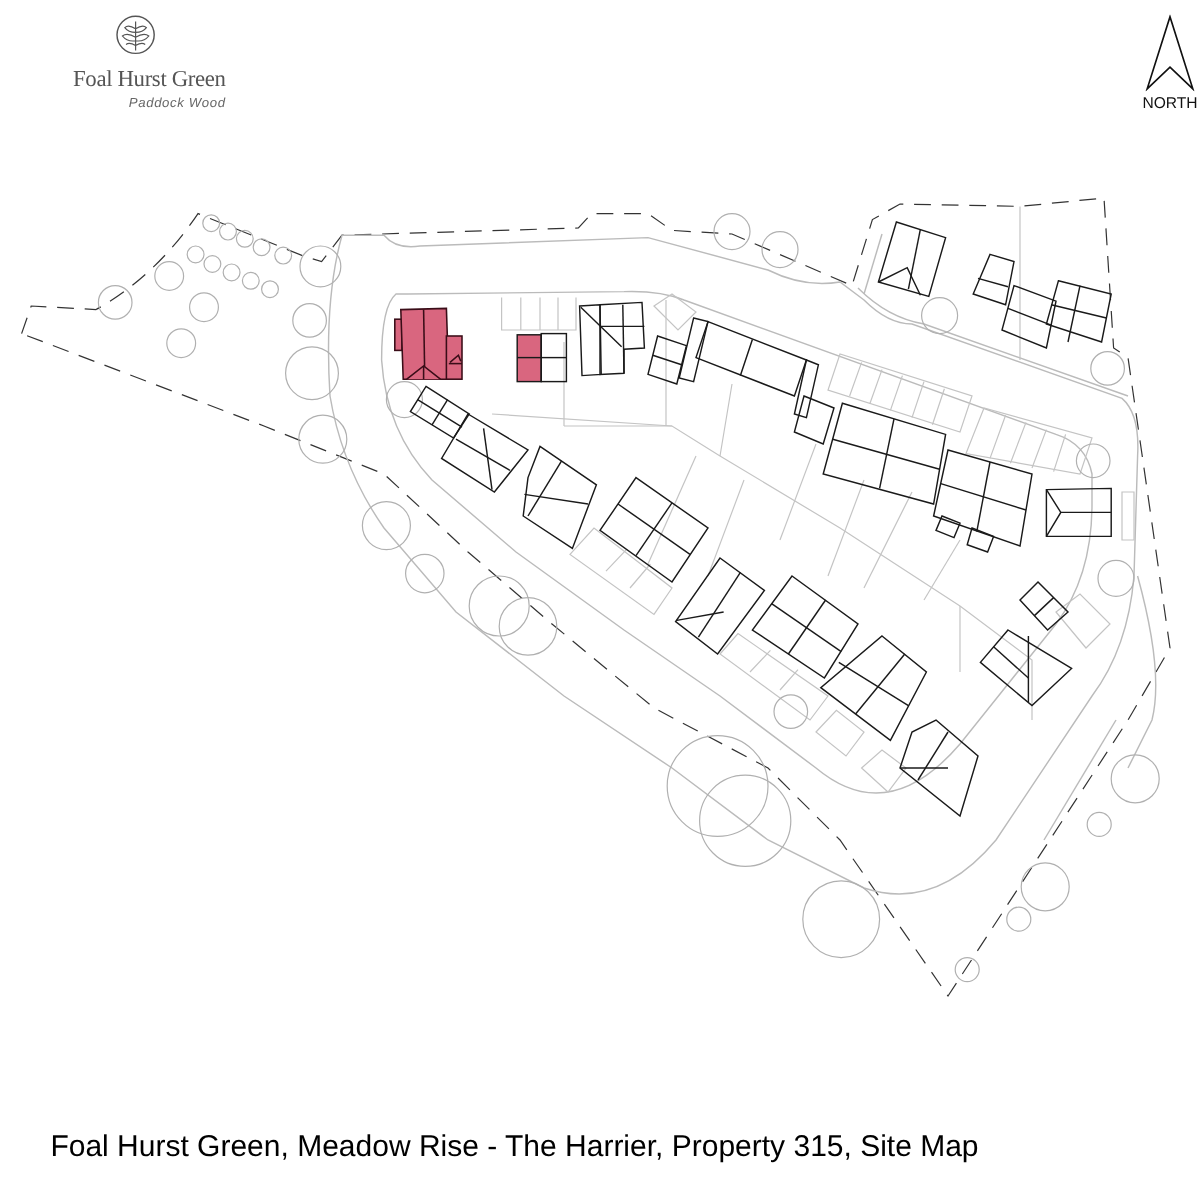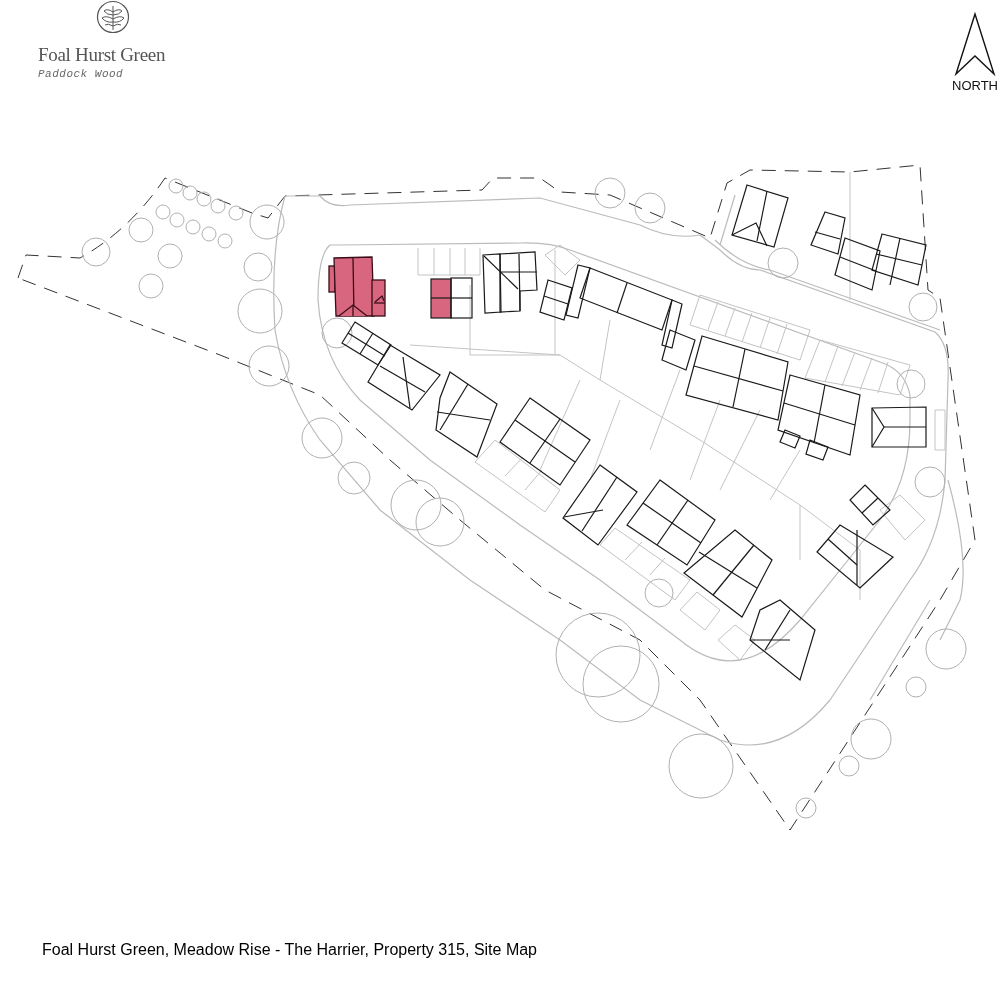--- a/index.html
+++ b/index.html
@@ -1,25 +1,25 @@
 <!DOCTYPE html>
 <html><head>
   <meta charset="utf-8">
   <style>
     html, body { margin: 0; padding: 0; background: #ffffff; }
     body { width: 1000px; height: 1000px; position: relative; overflow: hidden; font-family: "Liberation Sans", sans-serif; }
-    .logo { position: absolute; left: 38px; top: 0; width: 150px; text-align: left; }
+    .logo { position: absolute; left: 38px; top: 12px; width: 150px; text-align: right; }
     .logo-mark { display: block; margin: 0 auto; width: 34px; height: 34px; }
     .logo-name { display: block; margin-top: 10px; font-family: "Liberation Serif", serif; font-size: 19px; color: #555555; letter-spacing: -0.3px; }
-    .logo-sub { display: block; margin-top: 2px; font-family: Liberation Mono, monospace; font-style: italic; font-size: 11px; color: #666666; letter-spacing: 0.5px; }
+    .logo-sub { display: block; margin-top: 2px; font-family: Liberation Sans, sans-serif; font-style: italic; font-size: 11px; color: #666666; letter-spacing: 0.5px; }
     .north { position: absolute; left: 910px; top: 12px; width: 62px; text-align: center; margin-left: 34px; }
     .north svg { display: block; margin: 0 auto; }
     .north-label { display: block; font-family: "Liberation Sans", sans-serif; font-size: 13px; color: #111111; margin-top: 2px; }
     .map { position: absolute; left: 0; top: 0; width: 1000px; height: 1000px; }
-    .caption { position: absolute; left: 42px; top: 941px; font-family: "Liberation Sans", sans-serif; font-size: 16px; color: #000000; white-space: nowrap; }
+    .caption { position: absolute; left: 42px; top: 941px; font-family: "Liberation Sans", sans-serif; font-size: 25px; color: #000000; white-space: nowrap; }
   </style>
 </head>
 <body>
 
 <svg class="map" viewBox="0 0 1000 1000" xmlns="http://www.w3.org/2000/svg">
 
   <g fill="none" stroke="#333" stroke-width="1" stroke-dasharray="14,9">
     <path d="M18,278 L26,255 L80,258 Q130,230 165,178 L252,213 L268,218 L285,196 L482,190 L493,178 L540,178 L560,192 L610,195 L710,238 L727,183 L750,170 L850,172 L920,165 L928,290 L940,298 L975,540 L940,600 L790,830 L700,700 L640,640 L545,590 L460,520 L390,460 L320,395 L220,355 L18,278"></path>
   </g>
 

